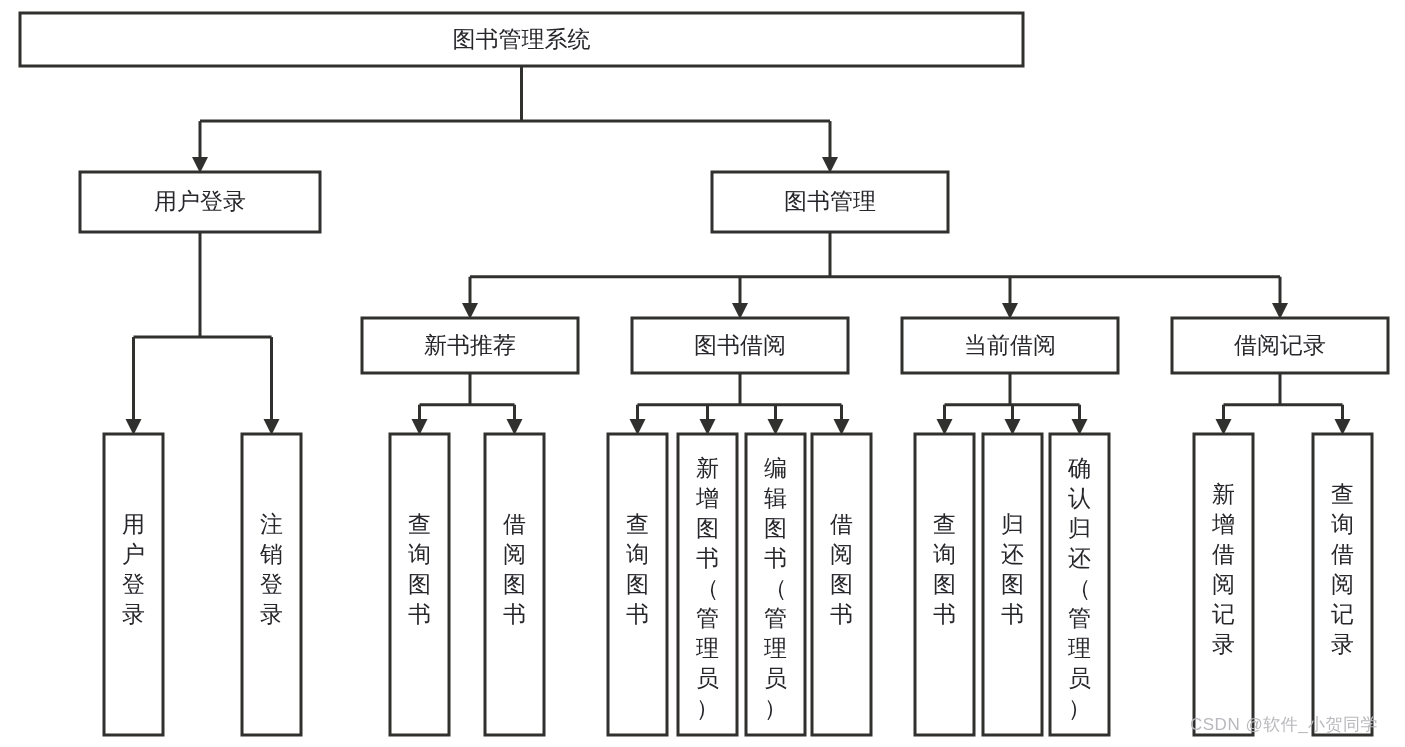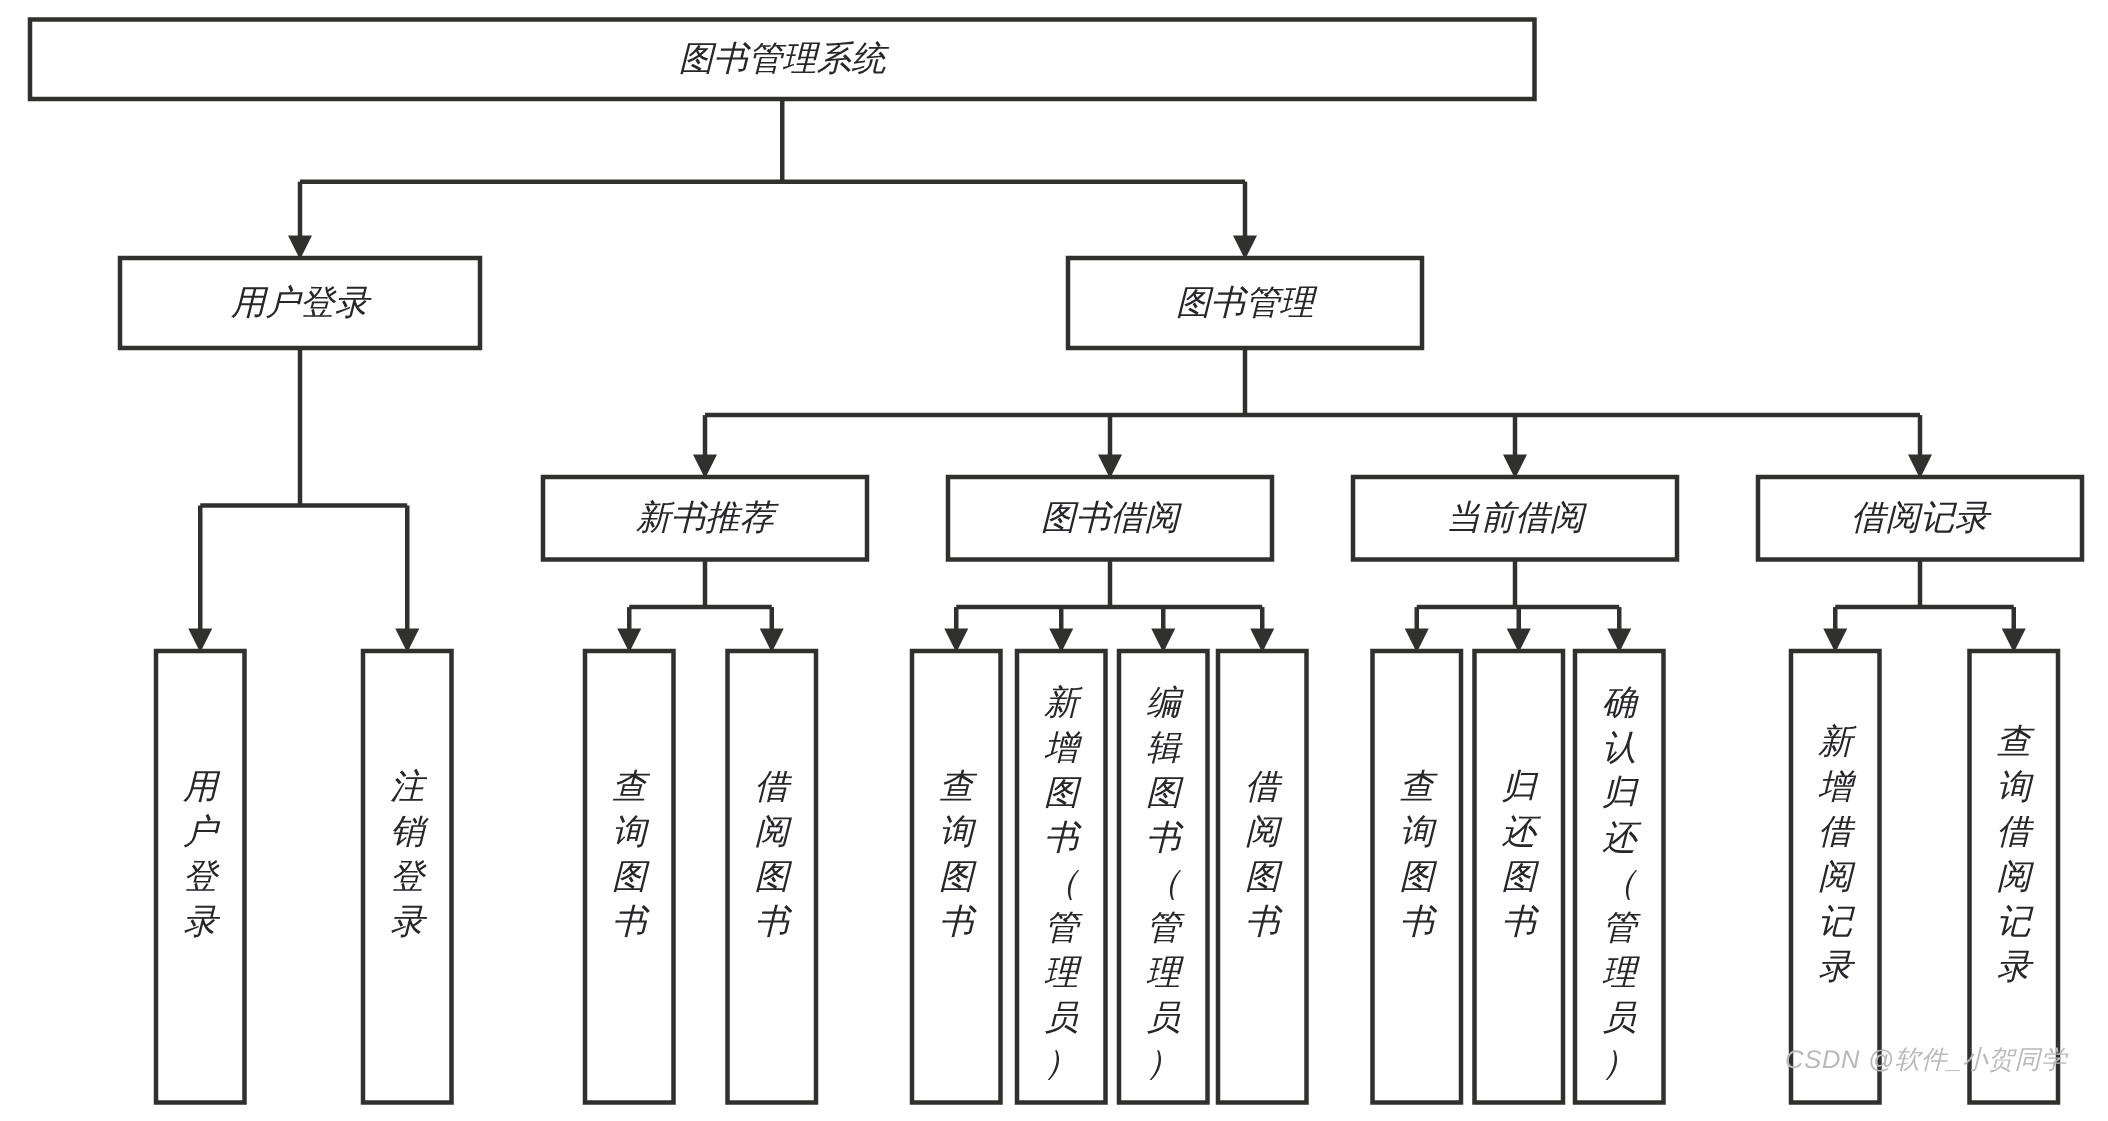--- a/index.html
+++ b/index.html
@@ -2,21 +2,21 @@
 <html lang="zh"><head>
 <meta charset="utf-8">
 <title>图书管理系统 功能结构图</title>
 <style>
   html,body{margin:0;padding:0;background:#ffffff;}
   body{
     width:1405px;height:747px;overflow:hidden;
     font-family:"Liberation Sans","DejaVu Sans",sans-serif;
     color:#26262b;
   }
-  #diagram-root{position:relative;width:1405px;height:747px;background:#fff;font-style:italic;}
+  #diagram-root{position:relative;width:1405px;height:747px;background:#fff;}
   svg.diagram-canvas{position:absolute;left:0;top:0;width:1405px;height:747px;display:block;}
 
   
   .node-box{fill:#ffffff;stroke:#30302f;stroke-width:3;}
   .node-label{
     font-family:"Liberation Sans","DejaVu Sans",sans-serif;
     fill:#26262b;
     font-size:23px;
     text-anchor:middle;
     dominant-baseline:middle;
@@ -27,21 +27,21 @@
     fill:#26262b;
     font-size:23px;
     text-anchor:middle;
   }
   
   .conn{stroke:#30302f;stroke-width:3;fill:none;stroke-linecap:butt;}
   .arrow-head{fill:#30302f;stroke:none;}
 
   .watermark{
     position:absolute;
-    left:1190px;top:695px;
+    left:1190px;top:713px;
     font-family:"Liberation Sans","DejaVu Sans",sans-serif;
     font-size:17px;
     color:#b9b9bd;
     letter-spacing:.5px;
     white-space:nowrap;
     pointer-events:none;
     user-select:none;
   }
 </style>
 </head>

